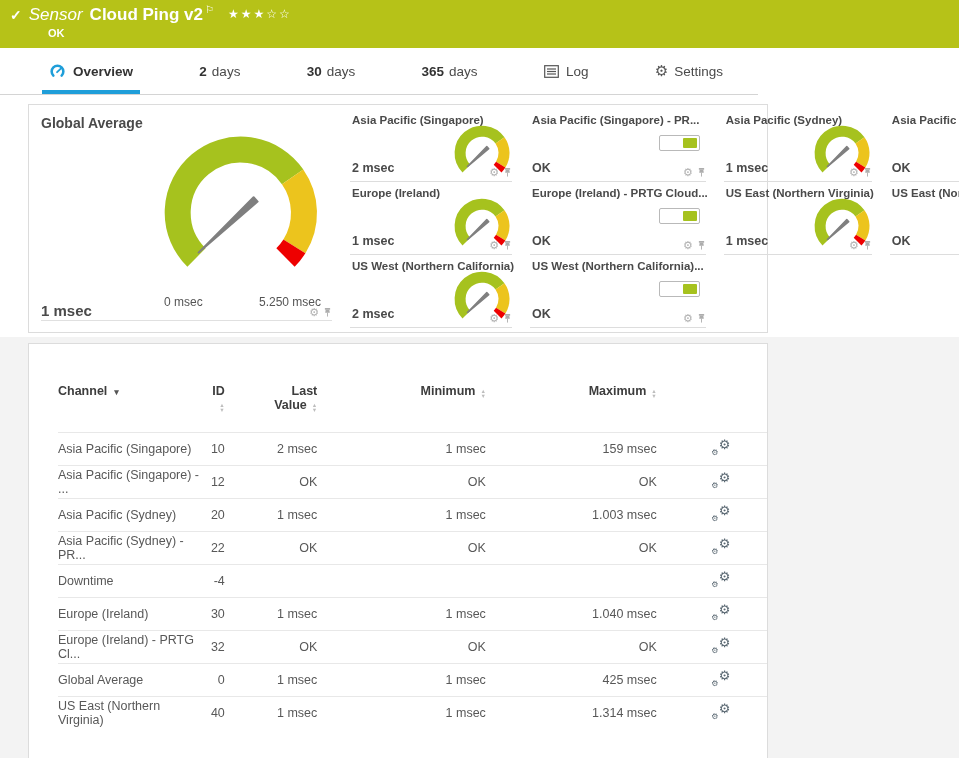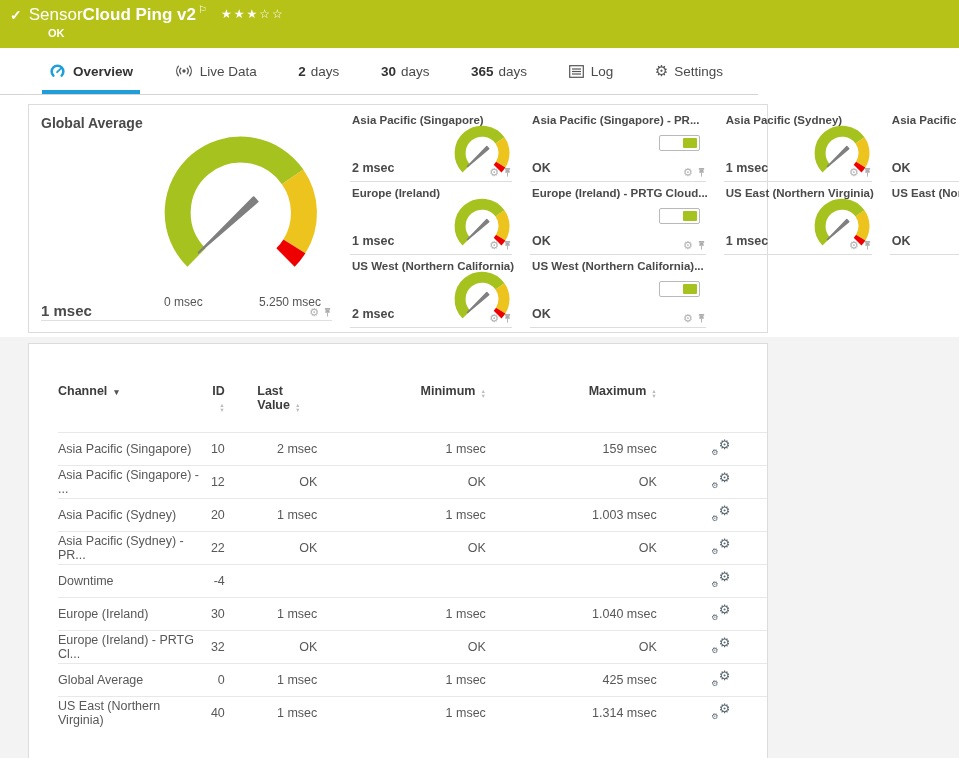--- a/index.html
+++ b/index.html
@@ -5,21 +5,21 @@
   * { margin:0; padding:0; box-sizing:border-box; }
   html,body { width:959px; height:758px; overflow:hidden; background:#f3f3f3;
               font-family:"Liberation Sans", sans-serif; }
   .app { position:relative; width:959px; height:758px; }
 
   
   .sensor-header { position:absolute; top:0; left:0; width:959px; height:48px;
                    background:#b6c218; color:#fff; }
   .hrow1 { position:absolute; top:5px; left:10px; display:flex; align-items:baseline; }
   .check { font-size:14px; font-weight:bold; margin-right:7px; }
-  .sensor-word { font-size:17px; margin-right:0; }
+  .sensor-word { font-style:italic; font-size:17px; margin-right:7px; }
   .sensor-title { font-size:17px; font-weight:bold; }
   .flag { font-size:10px; vertical-align:super; position:relative; top:-7px; left:2px; }
   .stars { font-size:12px; letter-spacing:2px; margin-left:16px; position:relative; top:-2px; cursor:pointer; }
   .hstatus { position:absolute; top:27px; left:48px; font-size:11px; font-weight:bold; }
 
   
   .whitezone { position:absolute; top:48px; left:0; width:959px; height:289px; background:#fff; }
   .tabs { position:absolute; top:48px; left:0; width:758px; height:47px; background:#fff;
           border-bottom:1px solid #d4d4d4; display:flex; justify-content:space-between;
           padding:0 28px 0 42px; }
@@ -66,21 +66,21 @@
   .table-card { padding-top:36px; }
   table { border-collapse:collapse; margin-left:29px; font-size:12.5px; table-layout:fixed; }
   col.c-ch{width:190px} col.c-id{width:40px} col.c-lv{width:100px}
   col.c-min{width:218px} col.c-max{width:220px} col.c-set{width:130px}
   th { font-size:12.5px; color:#3d3d3d; font-weight:bold; vertical-align:top;
        padding:4px 0 20px 0; cursor:pointer; }
   th.r, td.r { text-align:right; padding-right:18px; }
   th.l, td.l { text-align:left; }
   td { height:33px; border-top:1px solid #e8e8e8; color:#585858; }
   td.c-set-cell { text-align:center; }
-  .lv-wrap { width:60px; margin-left:auto; text-align:left; }
+  .lv-wrap { width:60px; margin-left:auto; text-align:right; }
   .sort { display:inline-flex; flex-direction:column; margin-left:5px; font-size:5.5px;
           line-height:4.6px; color:#bdbdbd; vertical-align:2px; }
   .caret { color:#555; font-size:9px; margin-left:7px; }
   .gears { position:relative; display:inline-block; width:19px; height:17px; cursor:pointer; }
   .gears .g1 { position:absolute; right:0; top:-2px; font-size:13px; color:#5a6872; font-style:normal; }
   .gears .g2 { position:absolute; left:0; bottom:-1px; font-size:8px; color:#5a6872; font-style:normal; }
 </style>
 </head>
 <body>
 
@@ -101,29 +101,20 @@
 
   <nav class="tabs">
     <div class="tab active">
       <span class="ticon">
         <svg width="17" height="17" viewBox="0 0 16 16">
             <path d="M4.1,11.9 A5.5,5.5 0 1 1 11.9,11.9" fill="none" stroke="#1f9ed9" stroke-width="2.4" stroke-linecap="round"></path>
             <line x1="7.6" y1="8.6" x2="11.6" y2="4.8" stroke="#1f9ed9" stroke-width="1.8" stroke-linecap="round"></line>
           </svg>
       </span>
       <span>Overview</span>
-    </div>
-    <div class="tab">
-      <span class="ticon">
-        <svg width="18" height="14" viewBox="0 0 18 14">
-            <circle cx="9" cy="7" r="1.7" fill="#555"></circle>
-            <path d="M5.8,4.2 A4.4,4.4 0 0 0 5.8,9.8 M3.4,2.2 A7.6,7.6 0 0 0 3.4,11.8 M12.2,4.2 A4.4,4.4 0 0 1 12.2,9.8 M14.6,2.2 A7.6,7.6 0 0 1 14.6,11.8" fill="none" stroke="#555" stroke-width="1.3" stroke-linecap="round"></path>
-          </svg>
-      </span>
-      <span>Live Data</span>
     </div>
     <div class="tab">
       <b>2</b>
       <span>days</span>
     </div>
     <div class="tab">
       <b>30</b>
       <span>days</span>
     </div>
     <div class="tab">

